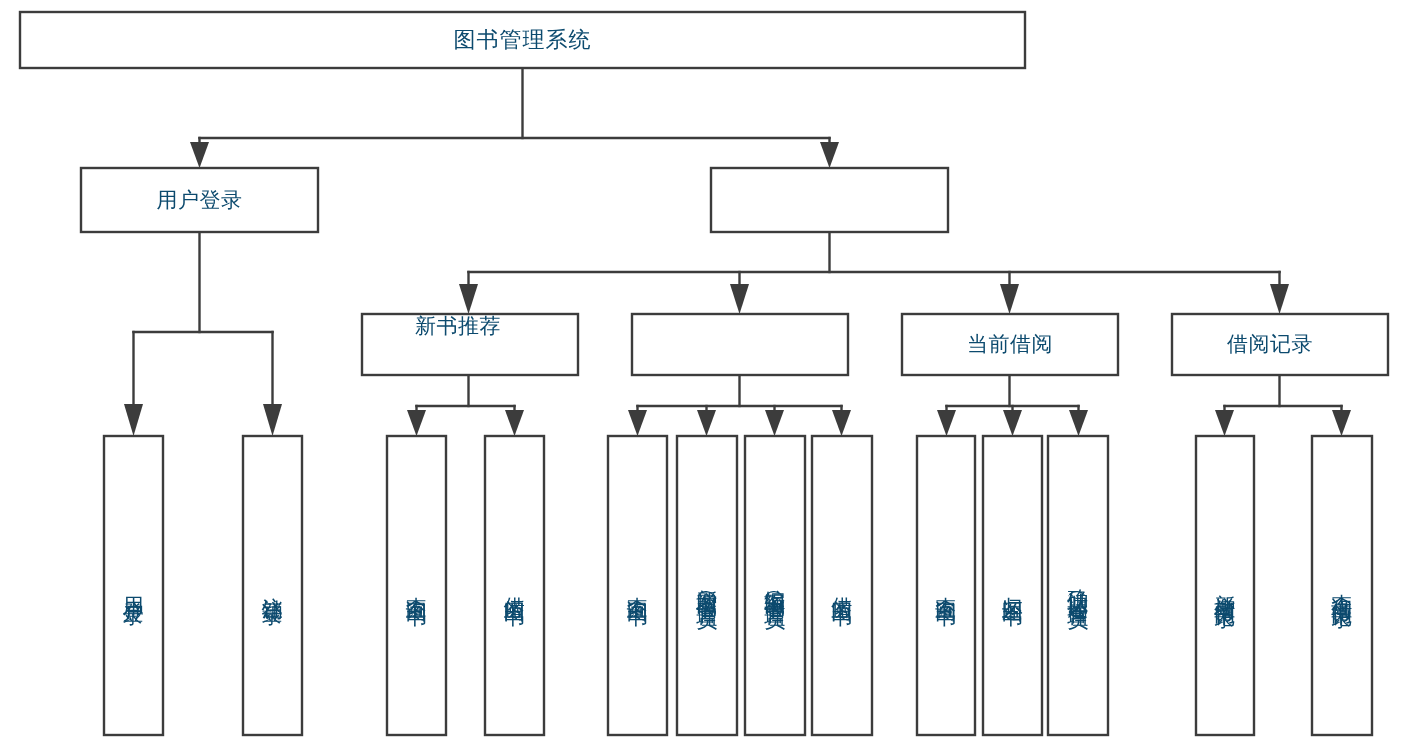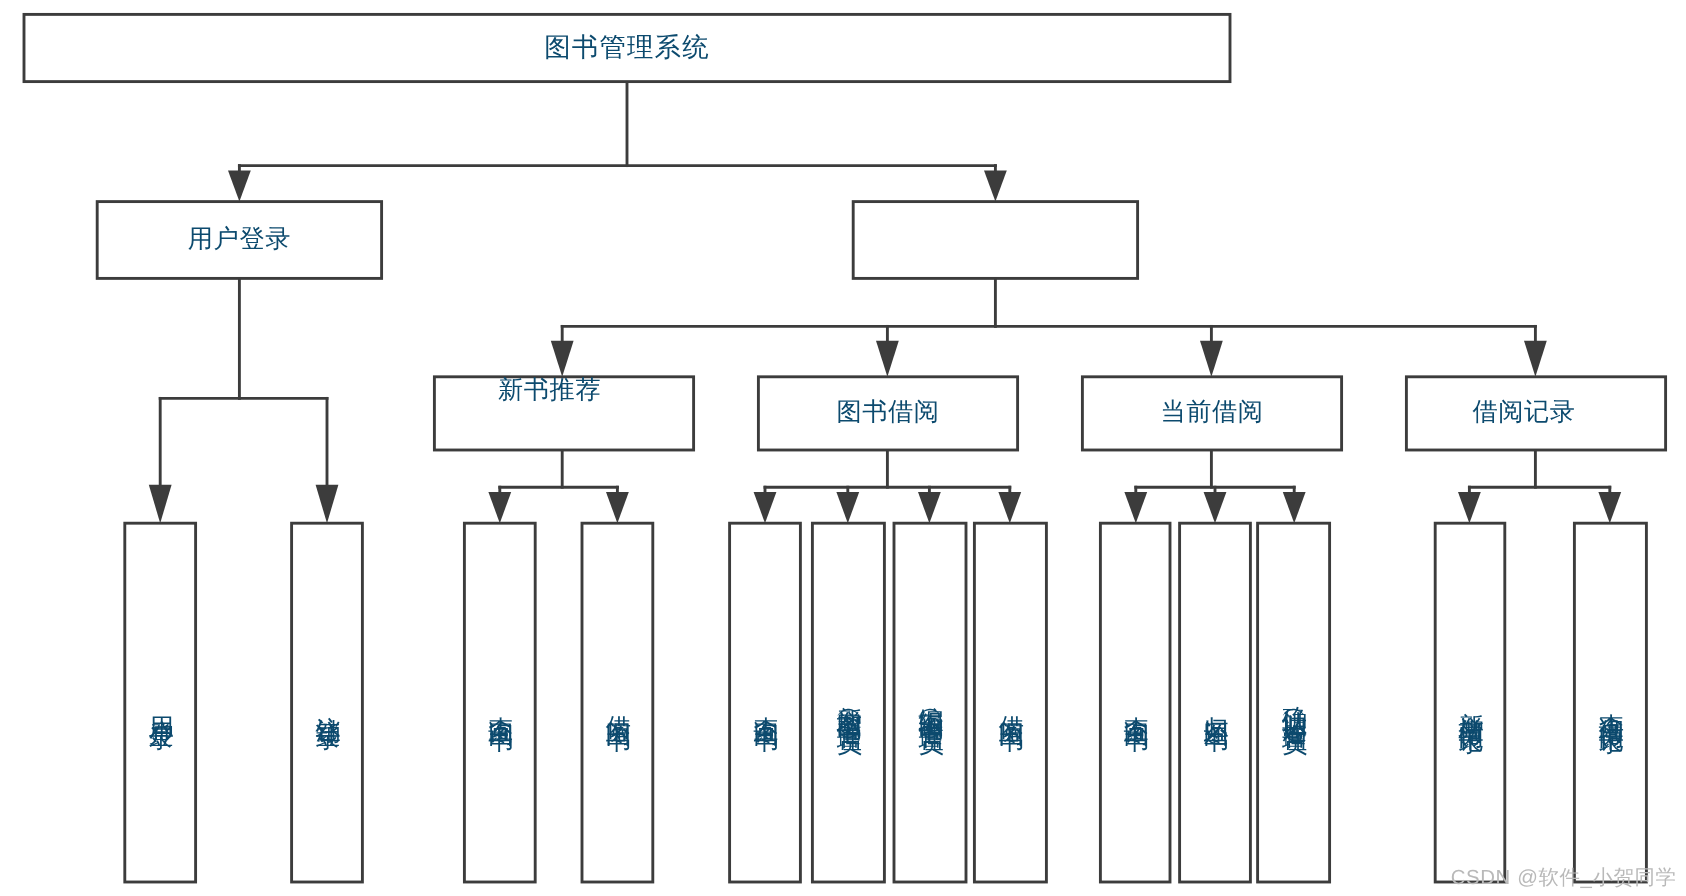--- a/index.html
+++ b/index.html
@@ -185,21 +185,20 @@
     </g>
   </svg>
 
   <div class="node-label horizontal title" style="left:20px; top:12px; width:1005px; height:56px;">图书管理系统</div>
 
   <div class="node-label horizontal" style="left:81px; top:168px; width:237px; height:64px;">用户登录</div>
 
 
   <div class="node-label horizontal" style="left:362px; top:296px; width:192px; height:61px;">新书推荐</div>
 
-  <div class="node-label horizontal" style="left:632px; top:314px; width:216px; height:61px;">图书借阅</div>
 
   <div class="node-label horizontal" style="left:902px; top:314px; width:216px; height:61px;">当前借阅</div>
 
   <div class="node-label horizontal" style="left:1172px; top:314px; width:196px; height:61px;">借阅记录</div>
 
   <div class="node-label vertical" style="left:104px; top:436px; width:59px; height:299px;">用户登录</div>
 
   <div class="node-label vertical" style="left:243px; top:436px; width:59px; height:299px;">注销登录</div>
 
   <div class="node-label vertical" style="left:387px; top:436px; width:59px; height:299px;">查询图书</div>
@@ -217,15 +216,14 @@
   <div class="node-label vertical" style="left:917px; top:436px; width:58px; height:299px;">查询图书</div>
 
   <div class="node-label vertical" style="left:983px; top:436px; width:59px; height:299px;">归还图书</div>
 
   <div class="node-label vertical" style="left:1048px; top:436px; width:60px; height:299px;">确认归还（管理员）</div>
 
   <div class="node-label vertical" style="left:1196px; top:436px; width:58px; height:299px;">新增借阅记录</div>
 
   <div class="node-label vertical" style="left:1312px; top:436px; width:60px; height:299px;">查询借阅记录</div>
 
-  <div id="watermark">CSDN @软件_小贺同学</div>
 
 </div>
 
 </body></html>

